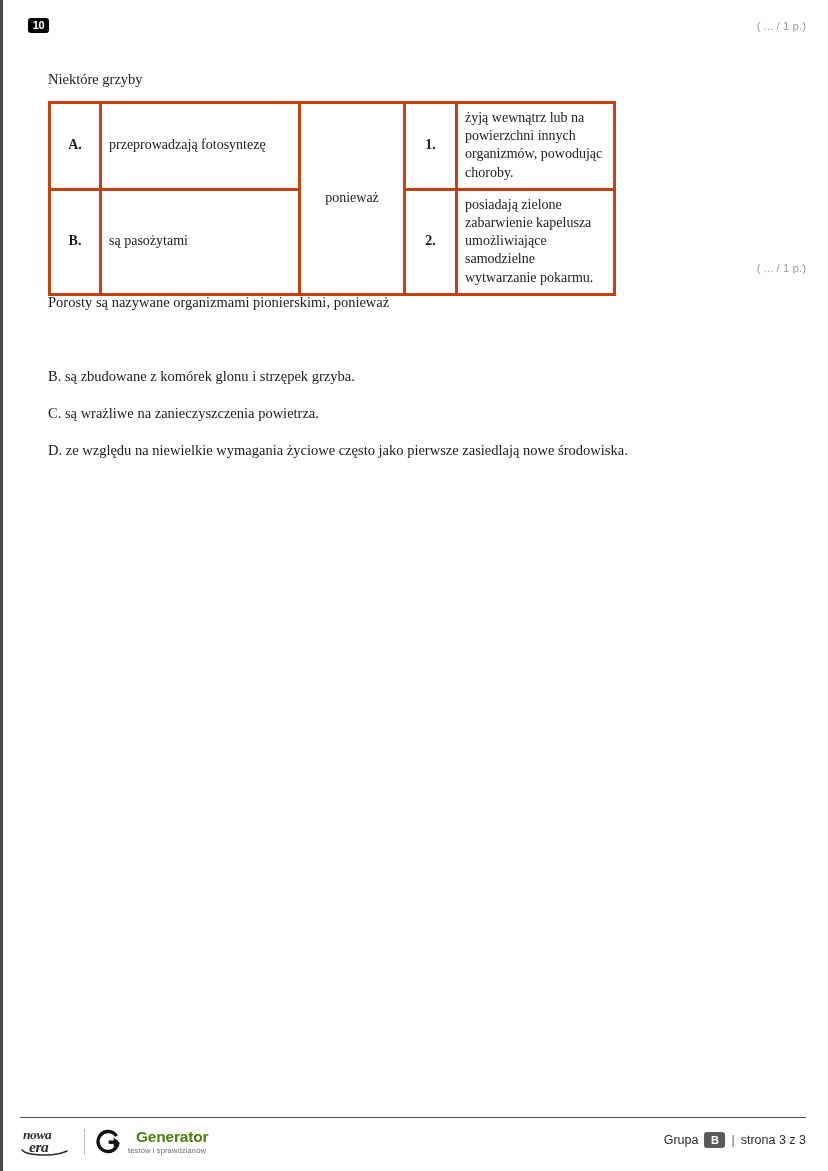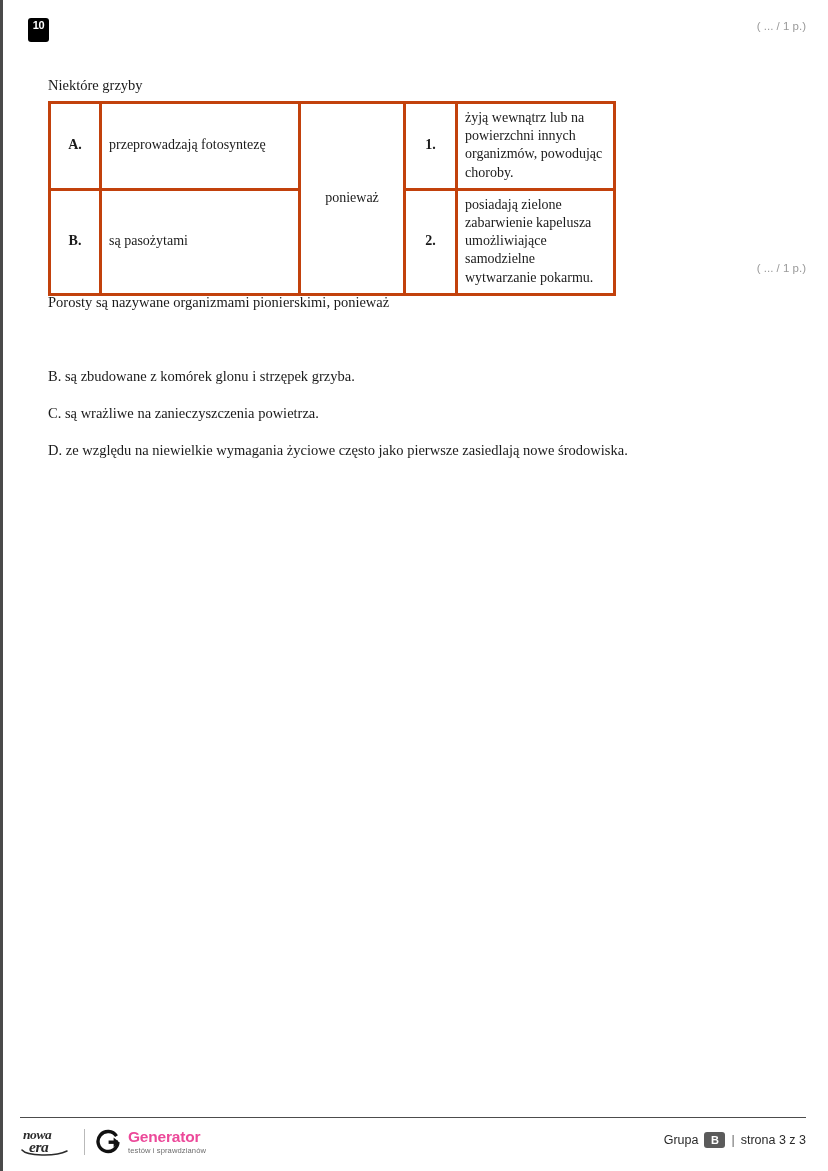--- a/index.html
+++ b/index.html
@@ -32,21 +32,21 @@
   }
   .q-head {
     display: flex;
     align-items: flex-start;
     gap: 6px;
   }
   .q-badge {
     flex: 0 0 auto;
     display: inline-block;
     min-width: 17px;
-    height: 24px;
+    height: 15px;
     line-height: 15px;
     padding: 0 2px;
     margin-top: 2px;
     background: #000000;
     color: #ffffff;
     font-family: "Liberation Sans", sans-serif;
     font-size: 11px;
     font-weight: bold;
     text-align: center;
     border-radius: 3px;
@@ -162,22 +162,23 @@
     height: 26px;
     background: #b9b9b9;
     margin: 0 11px 0 10px;
   }
   .gen-icon { width: 26px; height: 26px; margin-right: 6px; flex: 0 0 auto; }
   .gen-text { line-height: 1; }
   .gen-title {
     font-family: "Liberation Sans", sans-serif;
     font-size: 15.5px;
     font-weight: bold;
-    color: #ec4899;
+    color: #4d7c0f;
     letter-spacing: -0.2px;
+    margin-left: 8px;
   }
   .gen-sub {
     font-family: "Liberation Sans", sans-serif;
     font-size: 7.6px;
     color: #6d6d6d;
     letter-spacing: 0.1px;
     margin-top: 2px;
   }
   .page-info {
     position: absolute;
@@ -211,21 +212,21 @@
 
   <div class="scan-edge"></div>
 
   <div class="question" style="top:16px;">
     <div class="q-head">
       <span class="q-badge">10</span>
     </div>
   </div>
   <div class="score" style="top:20px;">( ... / 1 p.)</div>
 
-  <div class="stem" style="top:76px;text-align:right;">Niektóre grzyby</div>
+  <div class="stem" style="top:70px;text-align:right;">Niektóre grzyby</div>
 
   <table class="match-table">
     <tbody>
         <tr>
       <td class="col-letter cell-tall">A.</td>
       <td class="col-option pad-left">przeprowadzają fotosyntezę</td>
       <td class="col-because" rowspan="2">ponieważ</td>
       <td class="col-number">1.</td>
       <td class="col-reason pad-left">żyją wewnątrz lub na powierzchni innych organizmów, powodując choroby.</td>
     </tr>

